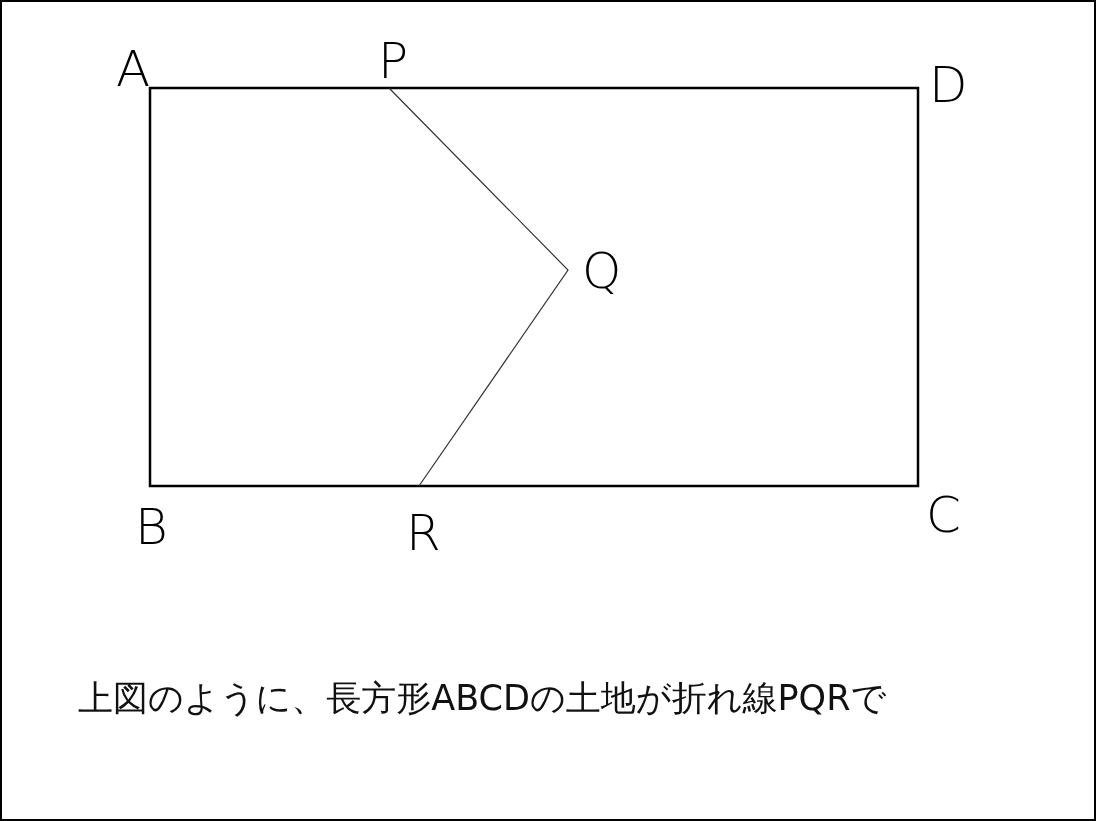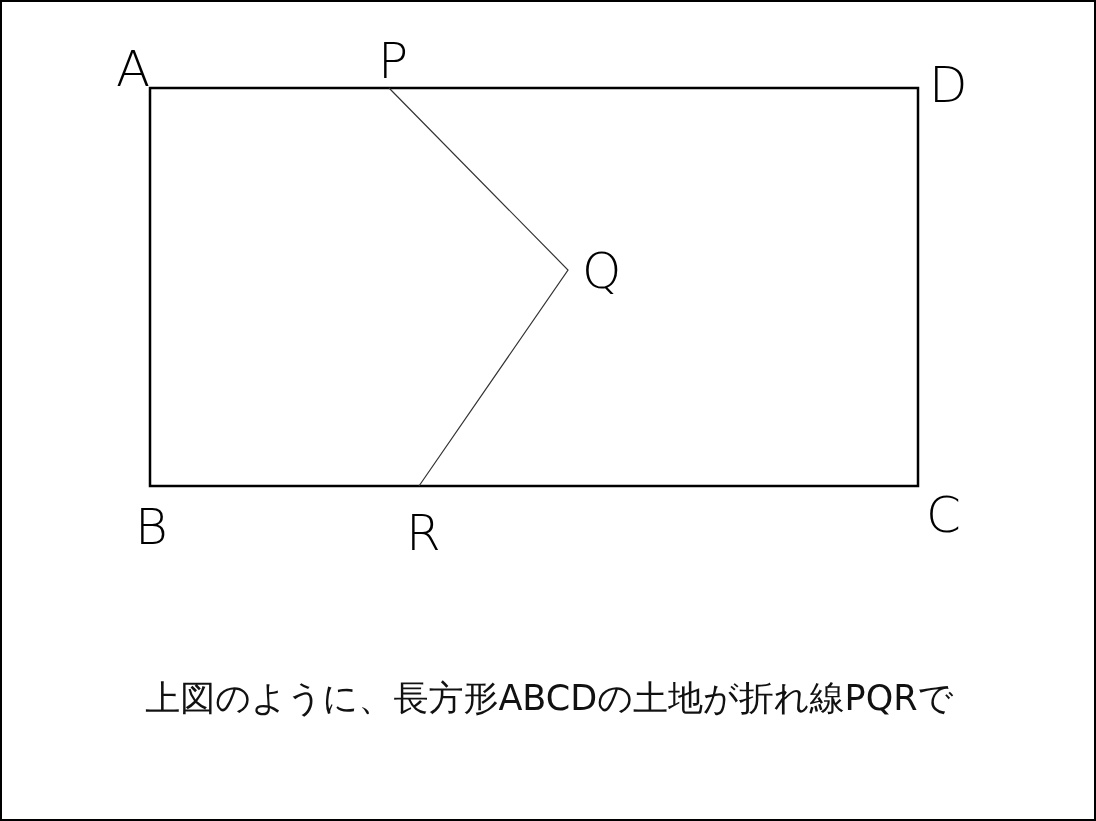--- a/index.html
+++ b/index.html
@@ -1,21 +1,21 @@
 <!DOCTYPE html>
 <html><head>
 <meta charset="utf-8">
 <style>
   html, body { margin: 0; padding: 0; background: #fff; }
   body { width: 1096px; height: 821px; position: relative; overflow: hidden; }
   .frame { position: absolute; left: 0; top: 0; width: 1092px; height: 817px; border: 2px solid #000; background: #fff; }
   svg.fig { position: absolute; left: 0; top: 0; }
   .lbl { position: absolute; font-family: "DejaVu Sans", sans-serif; font-size: 50px; color: #000; line-height: 1; font-weight: 300; }
   .text { position: absolute; left: 78px; top: 578px; font-family: "DejaVu Sans", sans-serif; font-size: 35px; line-height: 48px; color: #111; white-space: pre; }
-  .text div { height: 48px; text-align: right; }
+  .text div { height: 48px; }
 </style>
 </head>
 <body>
 
 <div class="frame"></div>
 
 <svg class="fig" width="1096" height="821">
   <rect x="150" y="88" width="768" height="398" fill="none" stroke="#000" stroke-width="2.5"></rect>
   <polyline points="389,88 568,270 419,486" fill="none" stroke="#333" stroke-width="1.2"></polyline>
 </svg>

